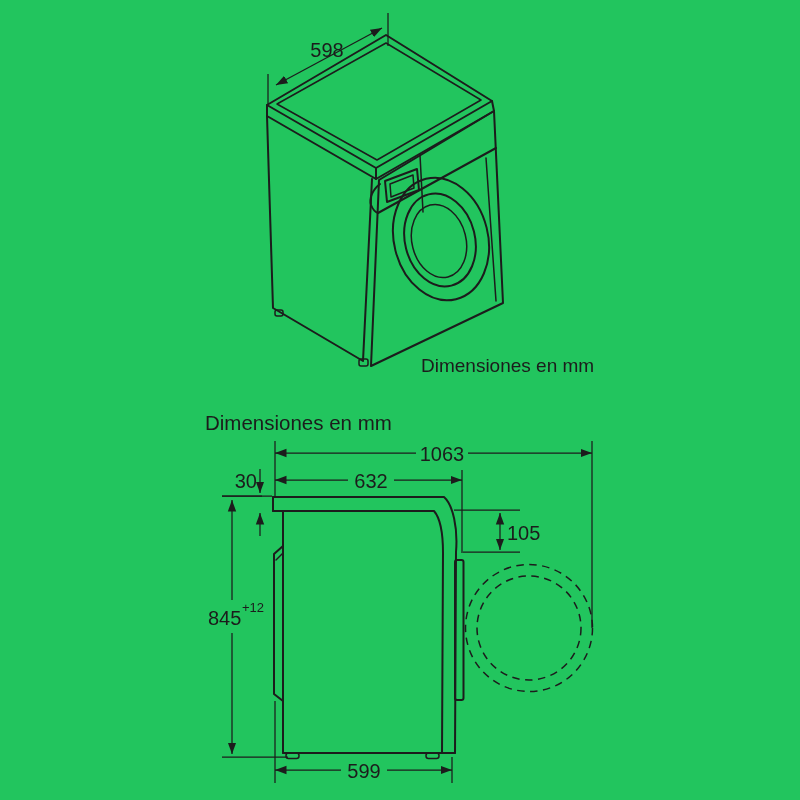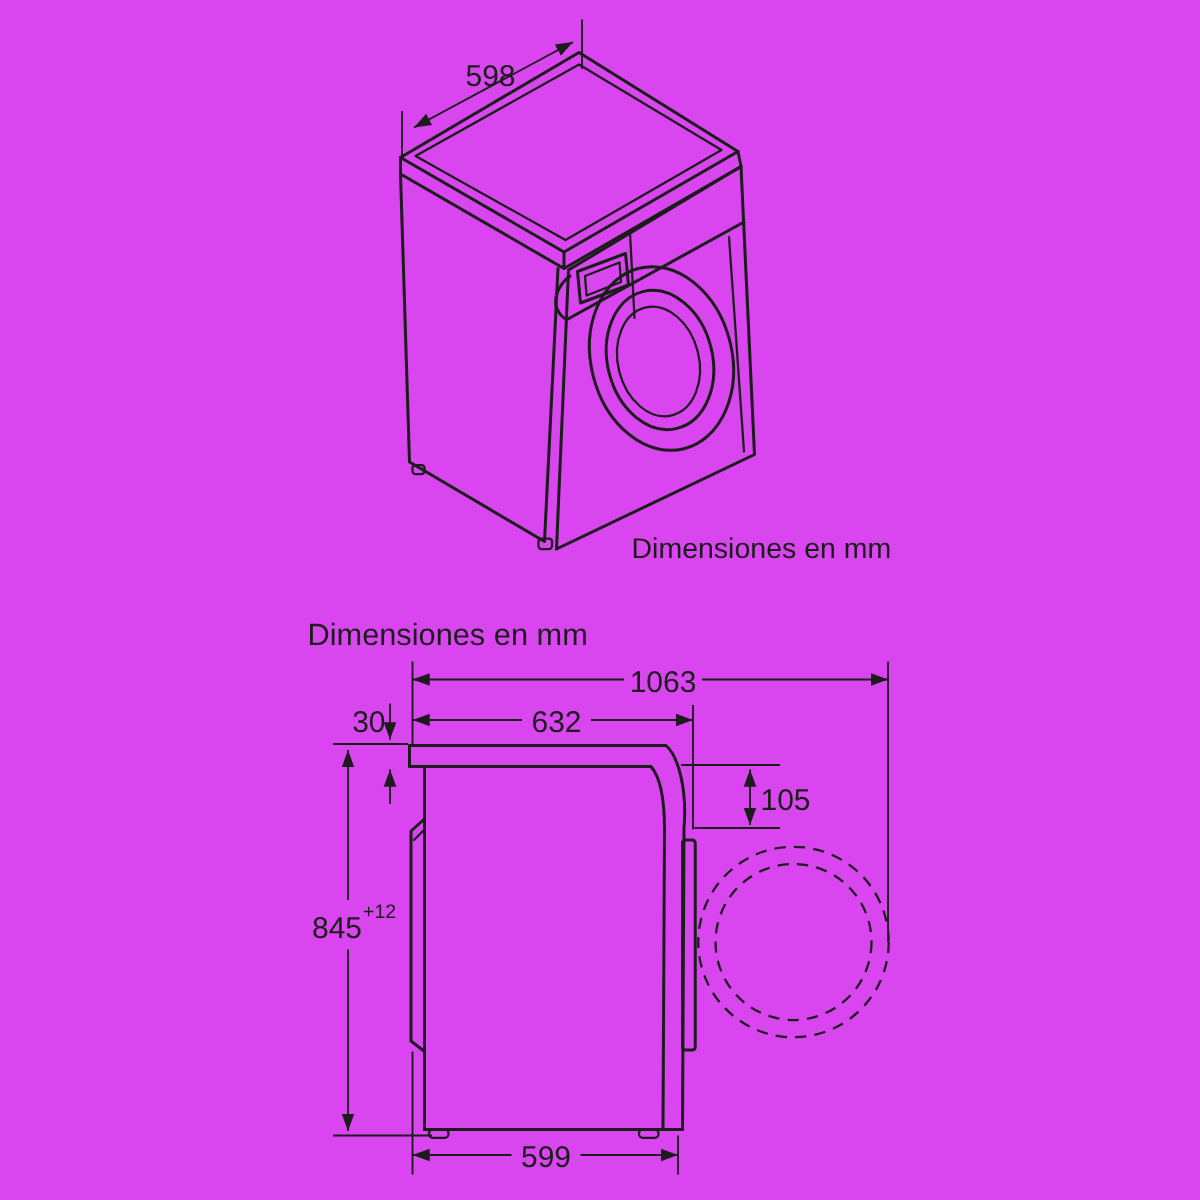--- a/index.html
+++ b/index.html
@@ -4,21 +4,21 @@
 <style>
   html, body {
     margin: 0;
     padding: 0;
     background: #ffffff;
   }
   #canvas {
     position: relative;
     width: 800px;
     height: 800px;
-    background: #d946ef;
+    background: #22c55e;
     overflow: hidden;
     text-align: right;
   }
   svg text {
     font-family: "Liberation Sans", sans-serif;
     fill: #1c1c1c;
   }
   .t-dim  { font-size: 20px; }
   .t-sup  { font-size: 13px; }
   .t-cap  { font-size: 19px; }

